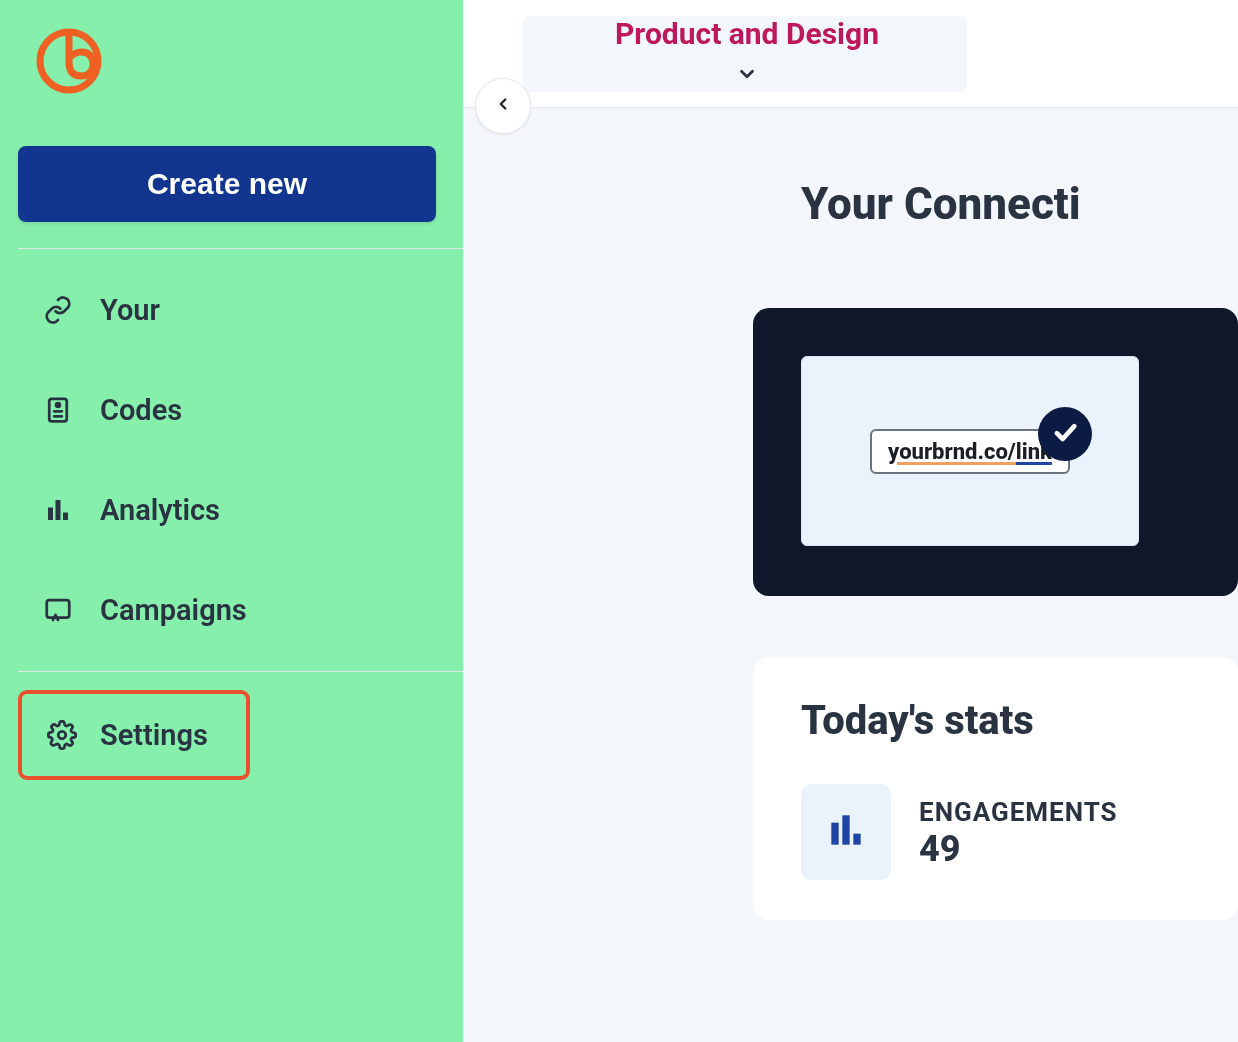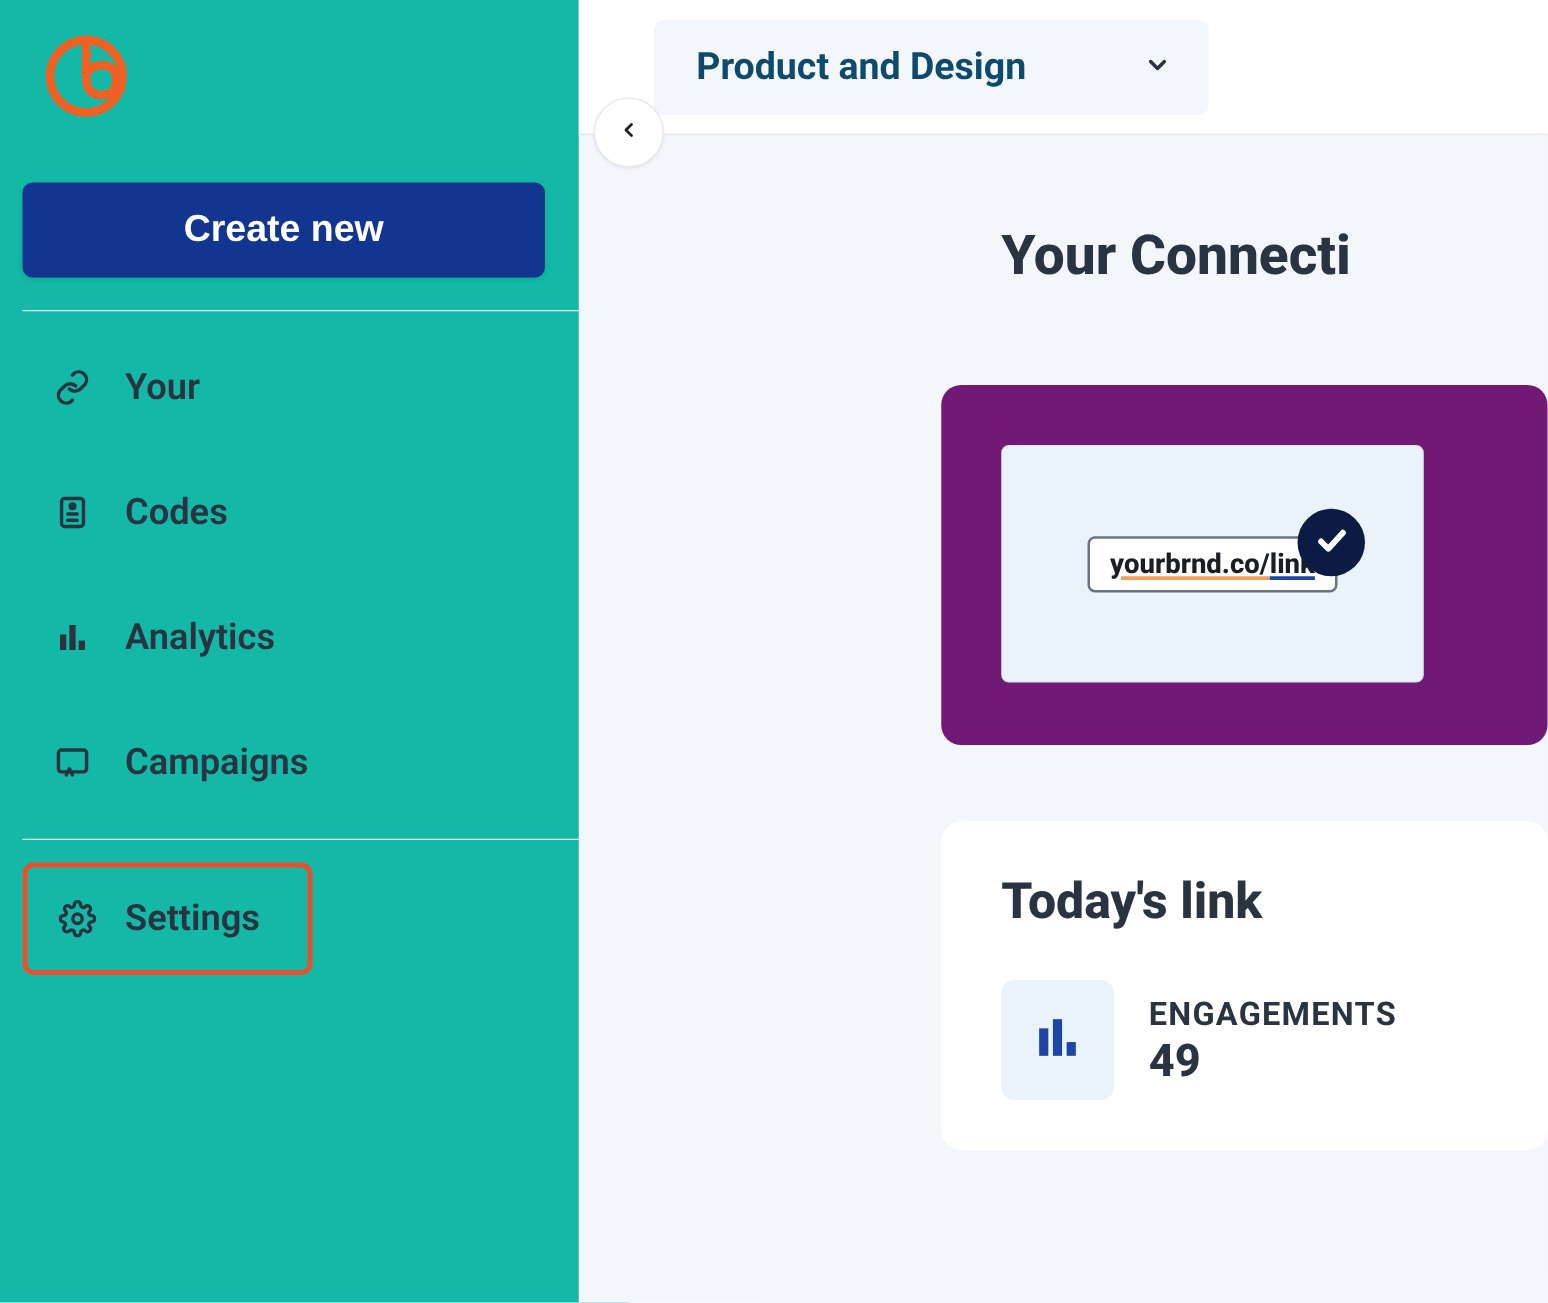--- a/index.html
+++ b/index.html
@@ -10,21 +10,21 @@
     height: 1042px;
     overflow: hidden;
     position: relative;
   }
   .sidebar {
     position: absolute;
     left: 0;
     top: 0;
     width: 504px;
     height: 100%;
-    background: #14b8a6;
+    background: #86efac;
     border-right: 1px solid #e5e7eb;
     padding: 28px 16px 0 18px;
   }
   .logo {
     margin-left: 18px;
     margin-bottom: 48px;
   }
   .create-btn {
     display: block;
     width: 418px;
@@ -142,38 +142,39 @@
   .dropdown {
     display: flex;
     align-items: center;
     justify-content: space-between;
     width: 444px;
     height: 76px;
     background: #f3f6fa;
     border-radius: 8px;
     padding: 0 30px 0 34px;
     cursor: pointer;
-    color: #0c4a6e;
+    color: #be185d;
     font-size: 30px;
     font-weight: 700;
+    flex-direction: column;
   }
   .page-title {
     font-size: 44px;
     font-weight: 800;
     color: #2a3342;
     margin: 70px 0 0 338px;
     white-space: nowrap;
   }
   .card-promo {
     position: absolute;
     top: 308px;
     left: 290px;
     right: 0;
     height: 288px;
-    background: #701a75;
+    background: #0f172a;
     border-radius: 16px;
     padding: 48px 0 0 48px;
   }
   .promo-inner {
     width: 338px;
     height: 190px;
     background: #eaf2fb;
     border: 1px solid #dbe7f5;
     border-radius: 6px;
     display: flex;
@@ -371,21 +372,21 @@
             <svg width="28" height="28" viewBox="0 0 24 24" fill="none" stroke="#fff" stroke-width="4" stroke-linecap="round" stroke-linejoin="round">
                 <polyline points="5 13 10 18 20 7"></polyline>
               </svg>
           </span>
         </div>
       </div>
     </div>
   </div>
 
   <div class="card-stats">
-    <div class="stats-title">Today's link</div>
+    <div class="stats-title">Today's stats</div>
     <div class="stat-row">
       <div class="stat-icon-box">
         <span>
           <svg width="44" height="44" viewBox="0 0 24 24" fill="#1e44a5">
               <rect x="4" y="8" width="4" height="12"></rect>
               <rect x="10" y="4" width="4" height="16"></rect>
               <rect x="16" y="14" width="4" height="6"></rect>
             </svg>
         </span>
       </div>

